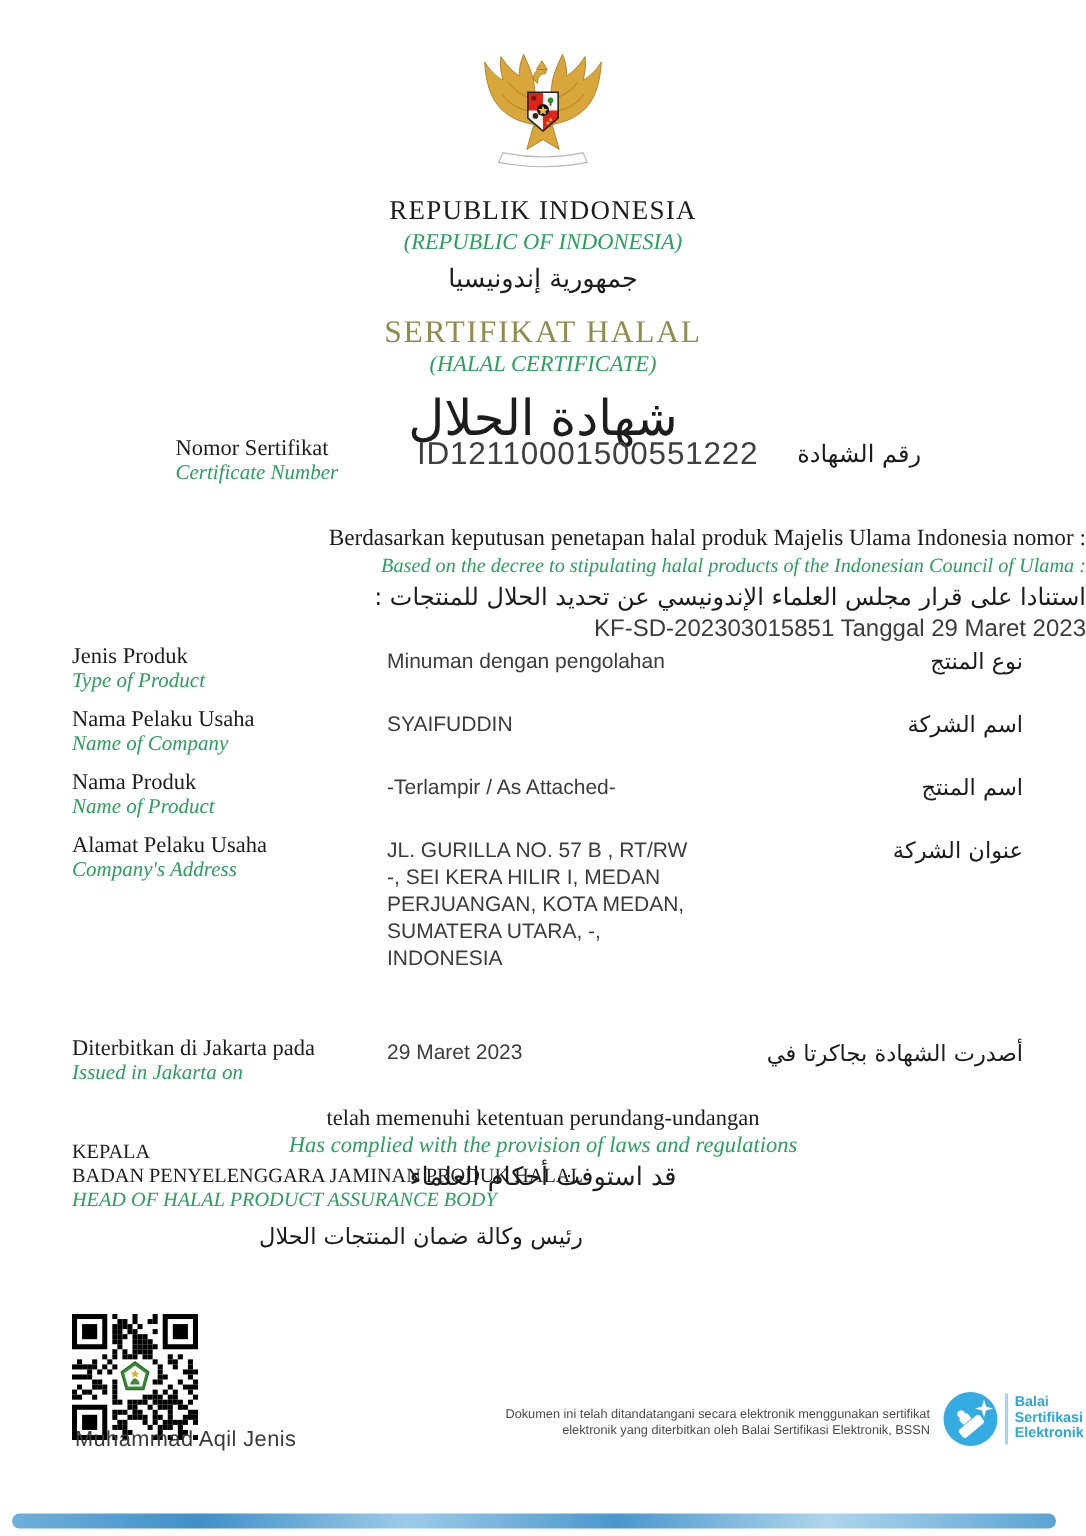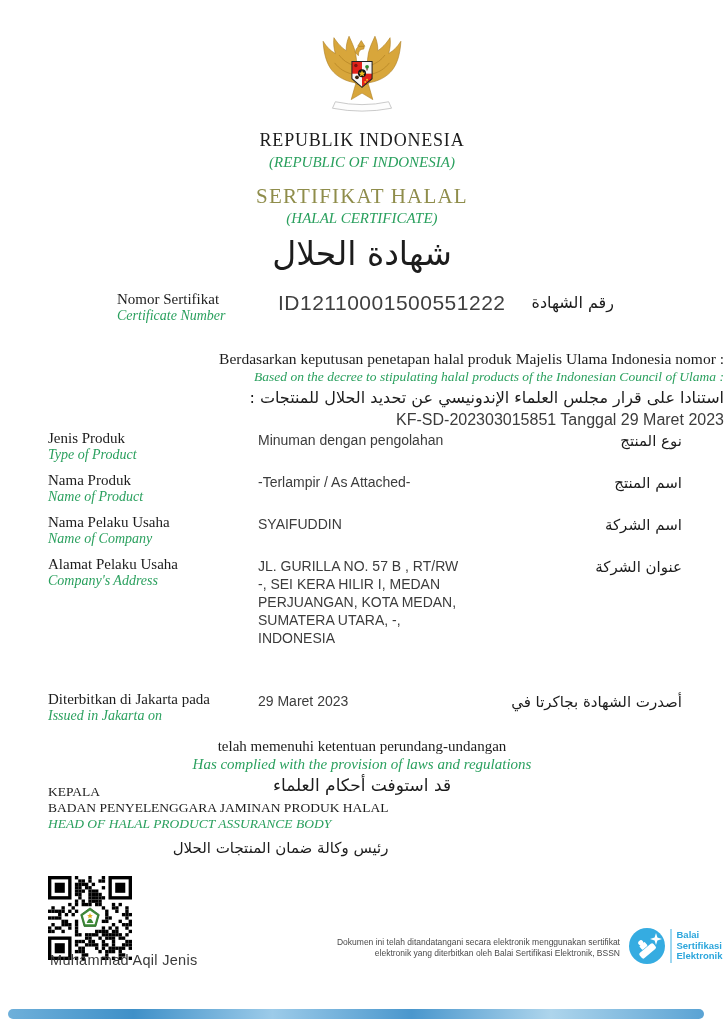--- a/index.html
+++ b/index.html
@@ -51,21 +51,21 @@
   .frow .arc{flex:1; text-align:right; font-size:15px; padding-top:2px;}
   .frow.issued{margin-top:44px;}
 
   
   .compliance{position:absolute; top:738px; left:0; right:0; text-align:center;}
   .compliance .c-id{font-size:15px;}
   .compliance .c-en{font-size:15px; margin-top:1px;}
   .compliance .c-ar{font-size:17px; margin-top:2px;}
 
   
-  .kepala{position:absolute; top:784px; left:48px;}
+  .kepala{position:absolute; top:760px; left:48px;}
   .kepala .k1,.kepala .k2{font-size:13.5px; line-height:16px;}
   .kepala .ken{font-size:13.5px; line-height:16px;}
   .kepala .kar{font-size:15px; margin-top:7px; margin-left:28px;}
   .qr{position:absolute; top:876px; left:48px; width:84px; height:84px;}
   .qr svg{width:100%; height:100%;}
   .signer{position:absolute; top:952px; left:50px; font-size:14.5px; color:#3a3a3a; letter-spacing:0.3px;}
 
   
   .disclaimer{position:absolute; top:937px; left:330px; width:290px; text-align:right;
     font-size:8.5px; line-height:11px; color:#4a4a4a;}
@@ -110,20 +110,21 @@
       </g>
       <path d="M61 42 L89 42 L89 66 L75 78 L61 66 Z" fill="none" stroke="#222" stroke-width="1.4"></path>
       <circle cx="75" cy="58.5" r="5.6" fill="#111"></circle>
       <polygon points="75,54.4 76.3,57.5 79.6,57.7 77.1,59.8 78,63 75,61.2 72,63 72.9,59.8 70.4,57.7 73.7,57.5" fill="#f0c020"></polygon>
     </svg>
   </div>
 
   <div class="h-block">
     <div class="country-id">REPUBLIK INDONESIA</div>
     <div class="country-en green">(REPUBLIC OF INDONESIA)</div>
+    <div class="country-ar ar" dir="rtl">جمهورية إندونيسيا</div>
     <div class="doc-title-id olive">SERTIFIKAT HALAL</div>
     <div class="doc-title-en green">(HALAL CERTIFICATE)</div>
     <div class="doc-title-ar ar" dir="rtl">شهادة الحلال</div>
   </div>
 
   <div class="certnum-row">
     <div class="certnum-labels">
       <div class="l1">Nomor Sertifikat</div>
       <div class="l2 green">Certificate Number</div>
     </div>
@@ -144,34 +145,34 @@
       <div class="labels">
         <div class="lid">Jenis Produk</div>
         <div class="len green">Type of Product</div>
       </div>
       <div class="val sans">Minuman dengan pengolahan</div>
       <div class="arc ar" dir="rtl">نوع المنتج</div>
     </div>
 
     <div class="frow">
       <div class="labels">
+        <div class="lid">Nama Pelaku Usaha</div>
+        <div class="len green">Name of Company</div>
+      </div>
+      <div class="val sans">SYAIFUDDIN</div>
+      <div class="arc ar" dir="rtl">اسم الشركة</div>
+    </div>
+
+    <div class="frow">
+      <div class="labels">
         <div class="lid">Nama Produk</div>
         <div class="len green">Name of Product</div>
       </div>
       <div class="val sans">-Terlampir / As Attached-</div>
       <div class="arc ar" dir="rtl">اسم المنتج</div>
-    </div>
-
-    <div class="frow">
-      <div class="labels">
-        <div class="lid">Nama Pelaku Usaha</div>
-        <div class="len green">Name of Company</div>
-      </div>
-      <div class="val sans">SYAIFUDDIN</div>
-      <div class="arc ar" dir="rtl">اسم الشركة</div>
     </div>
 
     <div class="frow">
       <div class="labels">
         <div class="lid">Alamat Pelaku Usaha</div>
         <div class="len green">Company's Address</div>
       </div>
       <div class="val sans">JL. GURILLA NO. 57 B , RT/RW -, SEI KERA HILIR I, MEDAN PERJUANGAN, KOTA MEDAN, SUMATERA UTARA, -, INDONESIA</div>
       <div class="arc ar" dir="rtl">عنوان الشركة</div>
     </div>

